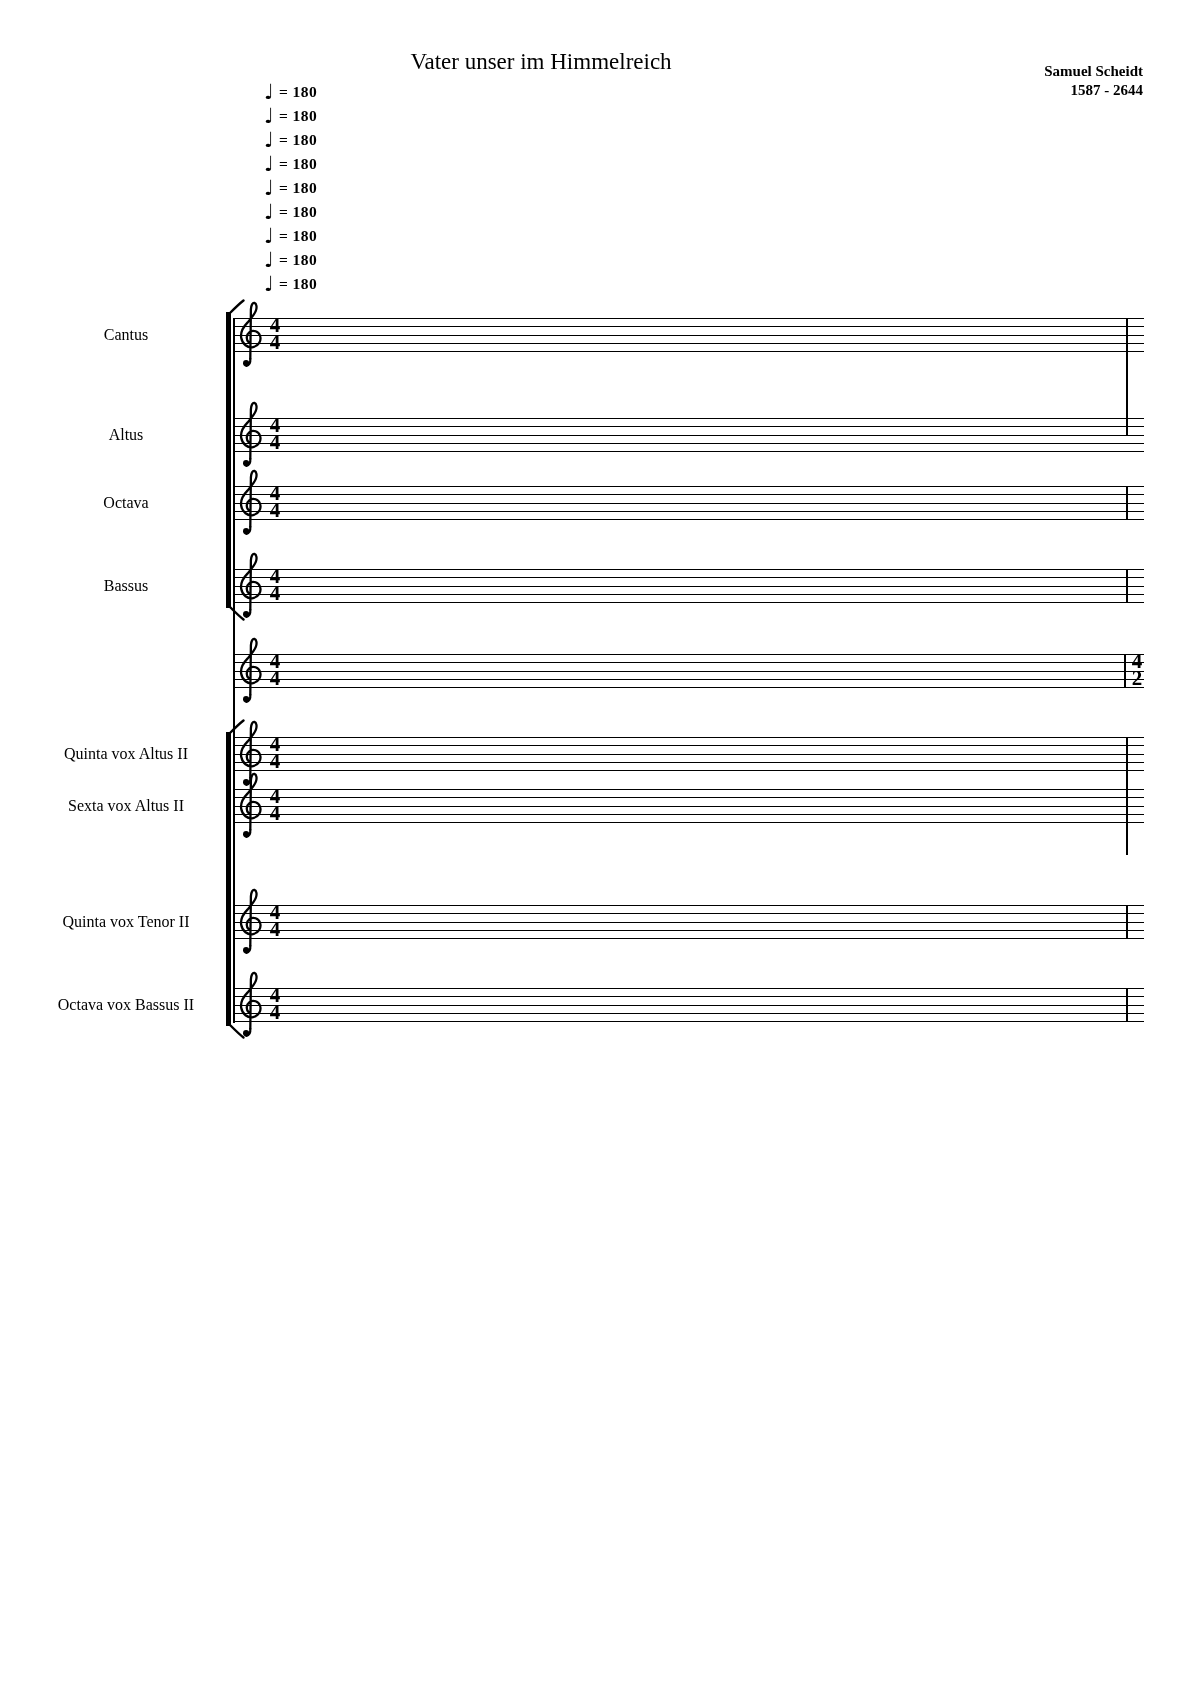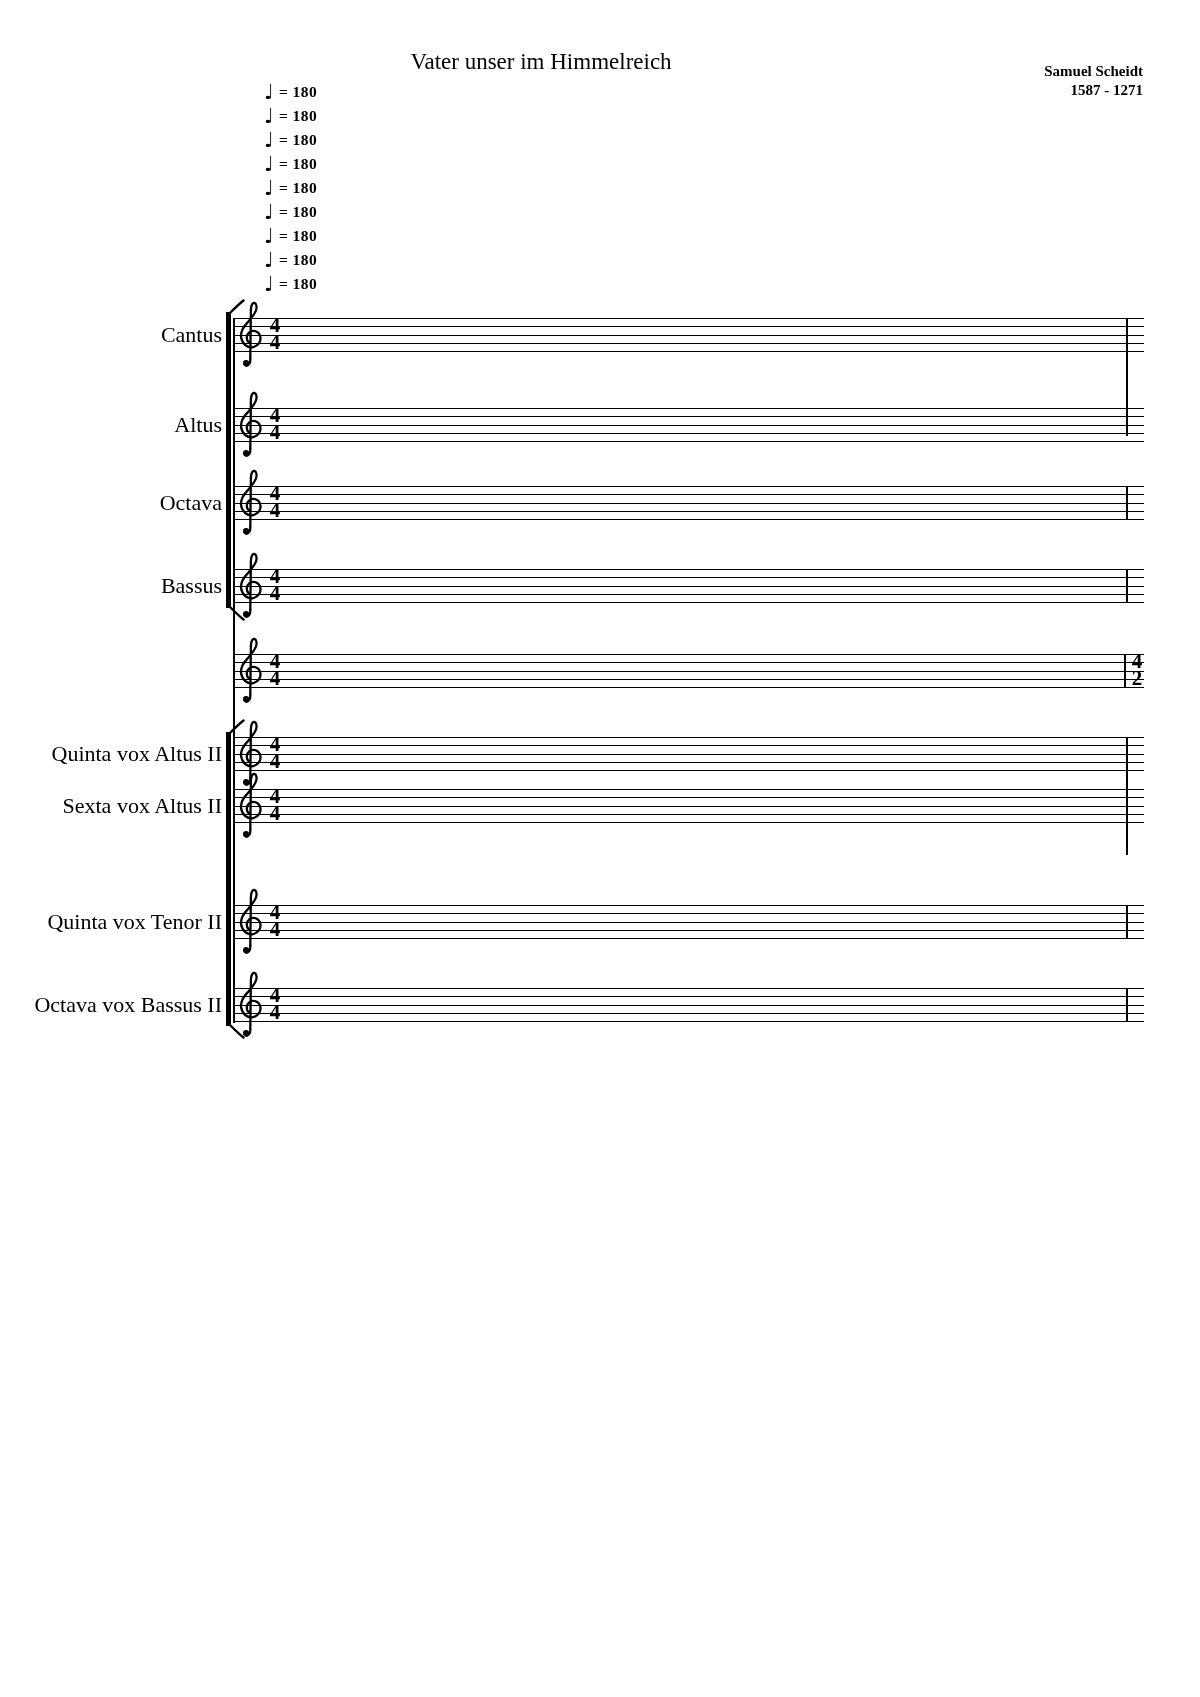--- a/index.html
+++ b/index.html
@@ -12,21 +12,21 @@
          font-size:23px;white-space:nowrap;text-align:center;}
   .composer-block{position:absolute;top:62px;right:57px;text-align:right;
          font-size:15px;line-height:19px;font-weight:bold;}
   
   .tempo-row{position:absolute;left:264px;height:24px;line-height:24px;white-space:nowrap;}
   .tempo-note{font-family:"DejaVu Sans", sans-serif;font-size:21px;vertical-align:-2px;}
   .tempo-text{font-weight:bold;font-size:15.5px;margin-left:5px;letter-spacing:0.5px;}
   
   .staff{position:absolute;left:0;width:1200px;height:34px;}
   .staff-label{position:absolute;left:30px;width:192px;top:0;height:34px;line-height:34px;
-         text-align:right;font-size:22px;white-space:nowrap;}
+         text-align:center;font-size:16px;white-space:nowrap;}
   .staff-lines{position:absolute;left:234px;top:0;}
   .clef{position:absolute;left:236px;top:-20px;width:30px;height:82px;}
   .timesig{position:absolute;left:261px;top:-1px;width:28px;text-align:center;font-weight:bold;}
   .timesig span{display:block;font-size:21px;line-height:16.8px;height:16.8px;}
   .timesig.end-sig{left:1126px;width:22px;}
   
   .barline{position:absolute;width:2px;background:#000;}
   .sysline{position:absolute;width:2px;background:#000;left:233px;}
   .bracket{position:absolute;left:225px;width:22px;}
   .defs{position:absolute;width:0;height:0;overflow:hidden;}
@@ -51,21 +51,21 @@
         <line x1="0" y1="25.25" x2="910" y2="25.25"></line>
         <line x1="0" y1="33.5" x2="910" y2="33.5"></line>
       </g>
     </symbol>
   </defs>
 </svg>
 
 <div class="title">Vater unser im Himmelreich</div>
 <div class="composer-block">
   <div>Samuel Scheidt</div>
-  <div>1587 - 1271</div>
+  <div>1587 - 2644</div>
 </div>
 
 <div class="tempo-row" style="top:80px"><span class="tempo-note">♩</span><span class="tempo-text">= 180</span></div>
 <div class="tempo-row" style="top:104px"><span class="tempo-note">♩</span><span class="tempo-text">= 180</span></div>
 <div class="tempo-row" style="top:128px"><span class="tempo-note">♩</span><span class="tempo-text">= 180</span></div>
 <div class="tempo-row" style="top:152px"><span class="tempo-note">♩</span><span class="tempo-text">= 180</span></div>
 <div class="tempo-row" style="top:176px"><span class="tempo-note">♩</span><span class="tempo-text">= 180</span></div>
 <div class="tempo-row" style="top:200px"><span class="tempo-note">♩</span><span class="tempo-text">= 180</span></div>
 <div class="tempo-row" style="top:224px"><span class="tempo-note">♩</span><span class="tempo-text">= 180</span></div>
 <div class="tempo-row" style="top:248px"><span class="tempo-note">♩</span><span class="tempo-text">= 180</span></div>
@@ -91,21 +91,21 @@
     </svg>
   <svg class="clef" viewBox="0 0 30 82">
       <use href="#gclef"></use>
     </svg>
   <div class="timesig">
       <span>4</span>
       <span>4</span>
     </div>
 </div>
 
-<div class="staff" style="top:408px">
+<div class="staff" style="top:418px">
   <div class="staff-label">Altus</div>
   <svg class="staff-lines" width="910" height="34">
       <use href="#stafflines"></use>
     </svg>
   <svg class="clef" viewBox="0 0 30 82">
       <use href="#gclef"></use>
     </svg>
   <div class="timesig">
       <span>4</span>
       <span>4</span>

